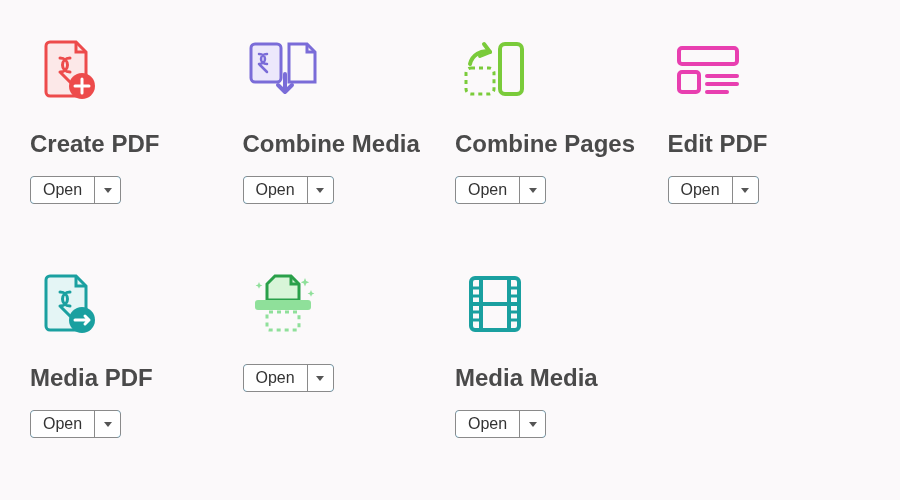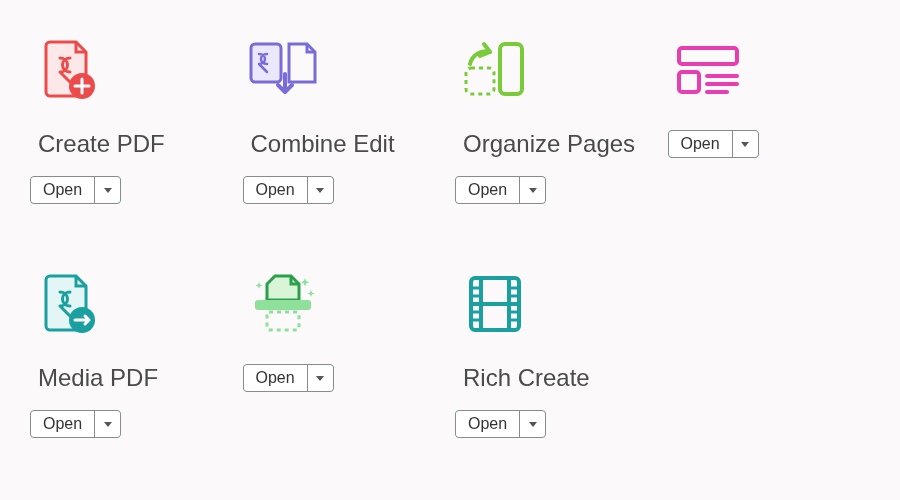--- a/index.html
+++ b/index.html
@@ -25,24 +25,23 @@
   .iconbox {
     width: 80px;
     height: 80px;
     display: flex;
     align-items: center;
     justify-content: center;
     margin-bottom: 20px;
   }
   .title {
     font-size: 24px;
-    font-weight: 400;
+    font-weight: 700;
     color: #4a4a4a;
     margin-bottom: 18px;
-    margin-left: 8px;
   }
   .btn-group {
     display: inline-flex;
     border: 1px solid #8a8a8a;
     border-radius: 4px;
     overflow: hidden;
     background: #0ea5e9;
   }
   .btn-open {
     padding: 4px 12px;
@@ -97,57 +96,58 @@
   <div class="tool">
     <div class="iconbox">
       <svg width="76" height="64" viewBox="0 0 76 64">
         <rect x="6" y="6" width="30" height="38" rx="4" fill="#ece8fb" stroke="#7a6cd8" stroke-width="3"></rect>
         <path d="M14 16 c8 0 8 10 0 10 M14 26 l8 8 M22 16 c-8 0 -8 10 0 10" fill="none" stroke="#7a6cd8" stroke-width="2.5" stroke-linecap="round"></path>
         <path d="M44 6 h18 l8 8 v30 h-26 Z" fill="none" stroke="#7a6cd8" stroke-width="3"></path>
         <path d="M62 6 v8 h8" fill="none" stroke="#7a6cd8" stroke-width="3"></path>
         <path d="M40 36 v18 M40 54 l-7 -7 M40 54 l7 -7" fill="none" stroke="#7a6cd8" stroke-width="4" stroke-linecap="round" stroke-linejoin="round"></path>
       </svg>
     </div>
-    <div class="title">Combine Edit</div>
+    <div class="title">Combine Media</div>
     <div class="btn-group">
       <button class="btn-open">Open</button>
       <button class="btn-caret">
           <span class="caret"></span>
         </button>
     </div>
   </div>
 
   <div class="tool">
     <div class="iconbox">
       <svg width="70" height="64" viewBox="0 0 70 64">
         <rect x="40" y="6" width="22" height="50" rx="5" fill="none" stroke="#7acb3a" stroke-width="4"></rect>
         <rect x="6" y="30" width="28" height="26" rx="5" fill="none" stroke="#7acb3a" stroke-width="3" stroke-dasharray="4 4"></rect>
         <path d="M30 14 a16 16 0 0 0 -20 12" fill="none" stroke="#7acb3a" stroke-width="4" stroke-linecap="round"></path>
         <path d="M30 14 l-6 -8 M30 14 l-10 4" fill="none" stroke="#7acb3a" stroke-width="4" stroke-linecap="round"></path>
       </svg>
     </div>
-    <div class="title">Organize Pages</div>
+    <div class="title">Combine Pages</div>
     <div class="btn-group">
       <button class="btn-open">Open</button>
       <button class="btn-caret">
           <span class="caret"></span>
         </button>
     </div>
   </div>
 
   <div class="tool">
     <div class="iconbox">
       <svg width="70" height="56" viewBox="0 0 70 56">
         <rect x="6" y="6" width="58" height="16" rx="3" fill="none" stroke="#e83fb0" stroke-width="4"></rect>
         <rect x="6" y="30" width="20" height="20" rx="3" fill="none" stroke="#e83fb0" stroke-width="4"></rect>
         <line x1="34" y1="34" x2="64" y2="34" stroke="#e83fb0" stroke-width="4" stroke-linecap="round"></line>
         <line x1="34" y1="42" x2="64" y2="42" stroke="#e83fb0" stroke-width="4" stroke-linecap="round"></line>
         <line x1="34" y1="50" x2="54" y2="50" stroke="#e83fb0" stroke-width="4" stroke-linecap="round"></line>
       </svg>
     </div>
+    <div class="title">Edit PDF</div>
     <div class="btn-group">
       <button class="btn-open">Open</button>
       <button class="btn-caret">
           <span class="caret"></span>
         </button>
     </div>
   </div>
 
   <div class="tool">
     <div class="iconbox">
@@ -202,21 +202,21 @@
           <line x1="4" y1="22" x2="14" y2="22"></line>
           <line x1="4" y1="38" x2="14" y2="38"></line>
           <line x1="4" y1="46" x2="14" y2="46"></line>
           <line x1="42" y1="14" x2="52" y2="14"></line>
           <line x1="42" y1="22" x2="52" y2="22"></line>
           <line x1="42" y1="38" x2="52" y2="38"></line>
           <line x1="42" y1="46" x2="52" y2="46"></line>
         </g>
       </svg>
     </div>
-    <div class="title">Rich Create</div>
+    <div class="title">Media Media</div>
     <div class="btn-group">
       <button class="btn-open">Open</button>
       <button class="btn-caret">
           <span class="caret"></span>
         </button>
     </div>
   </div>
 
 </div>
 

